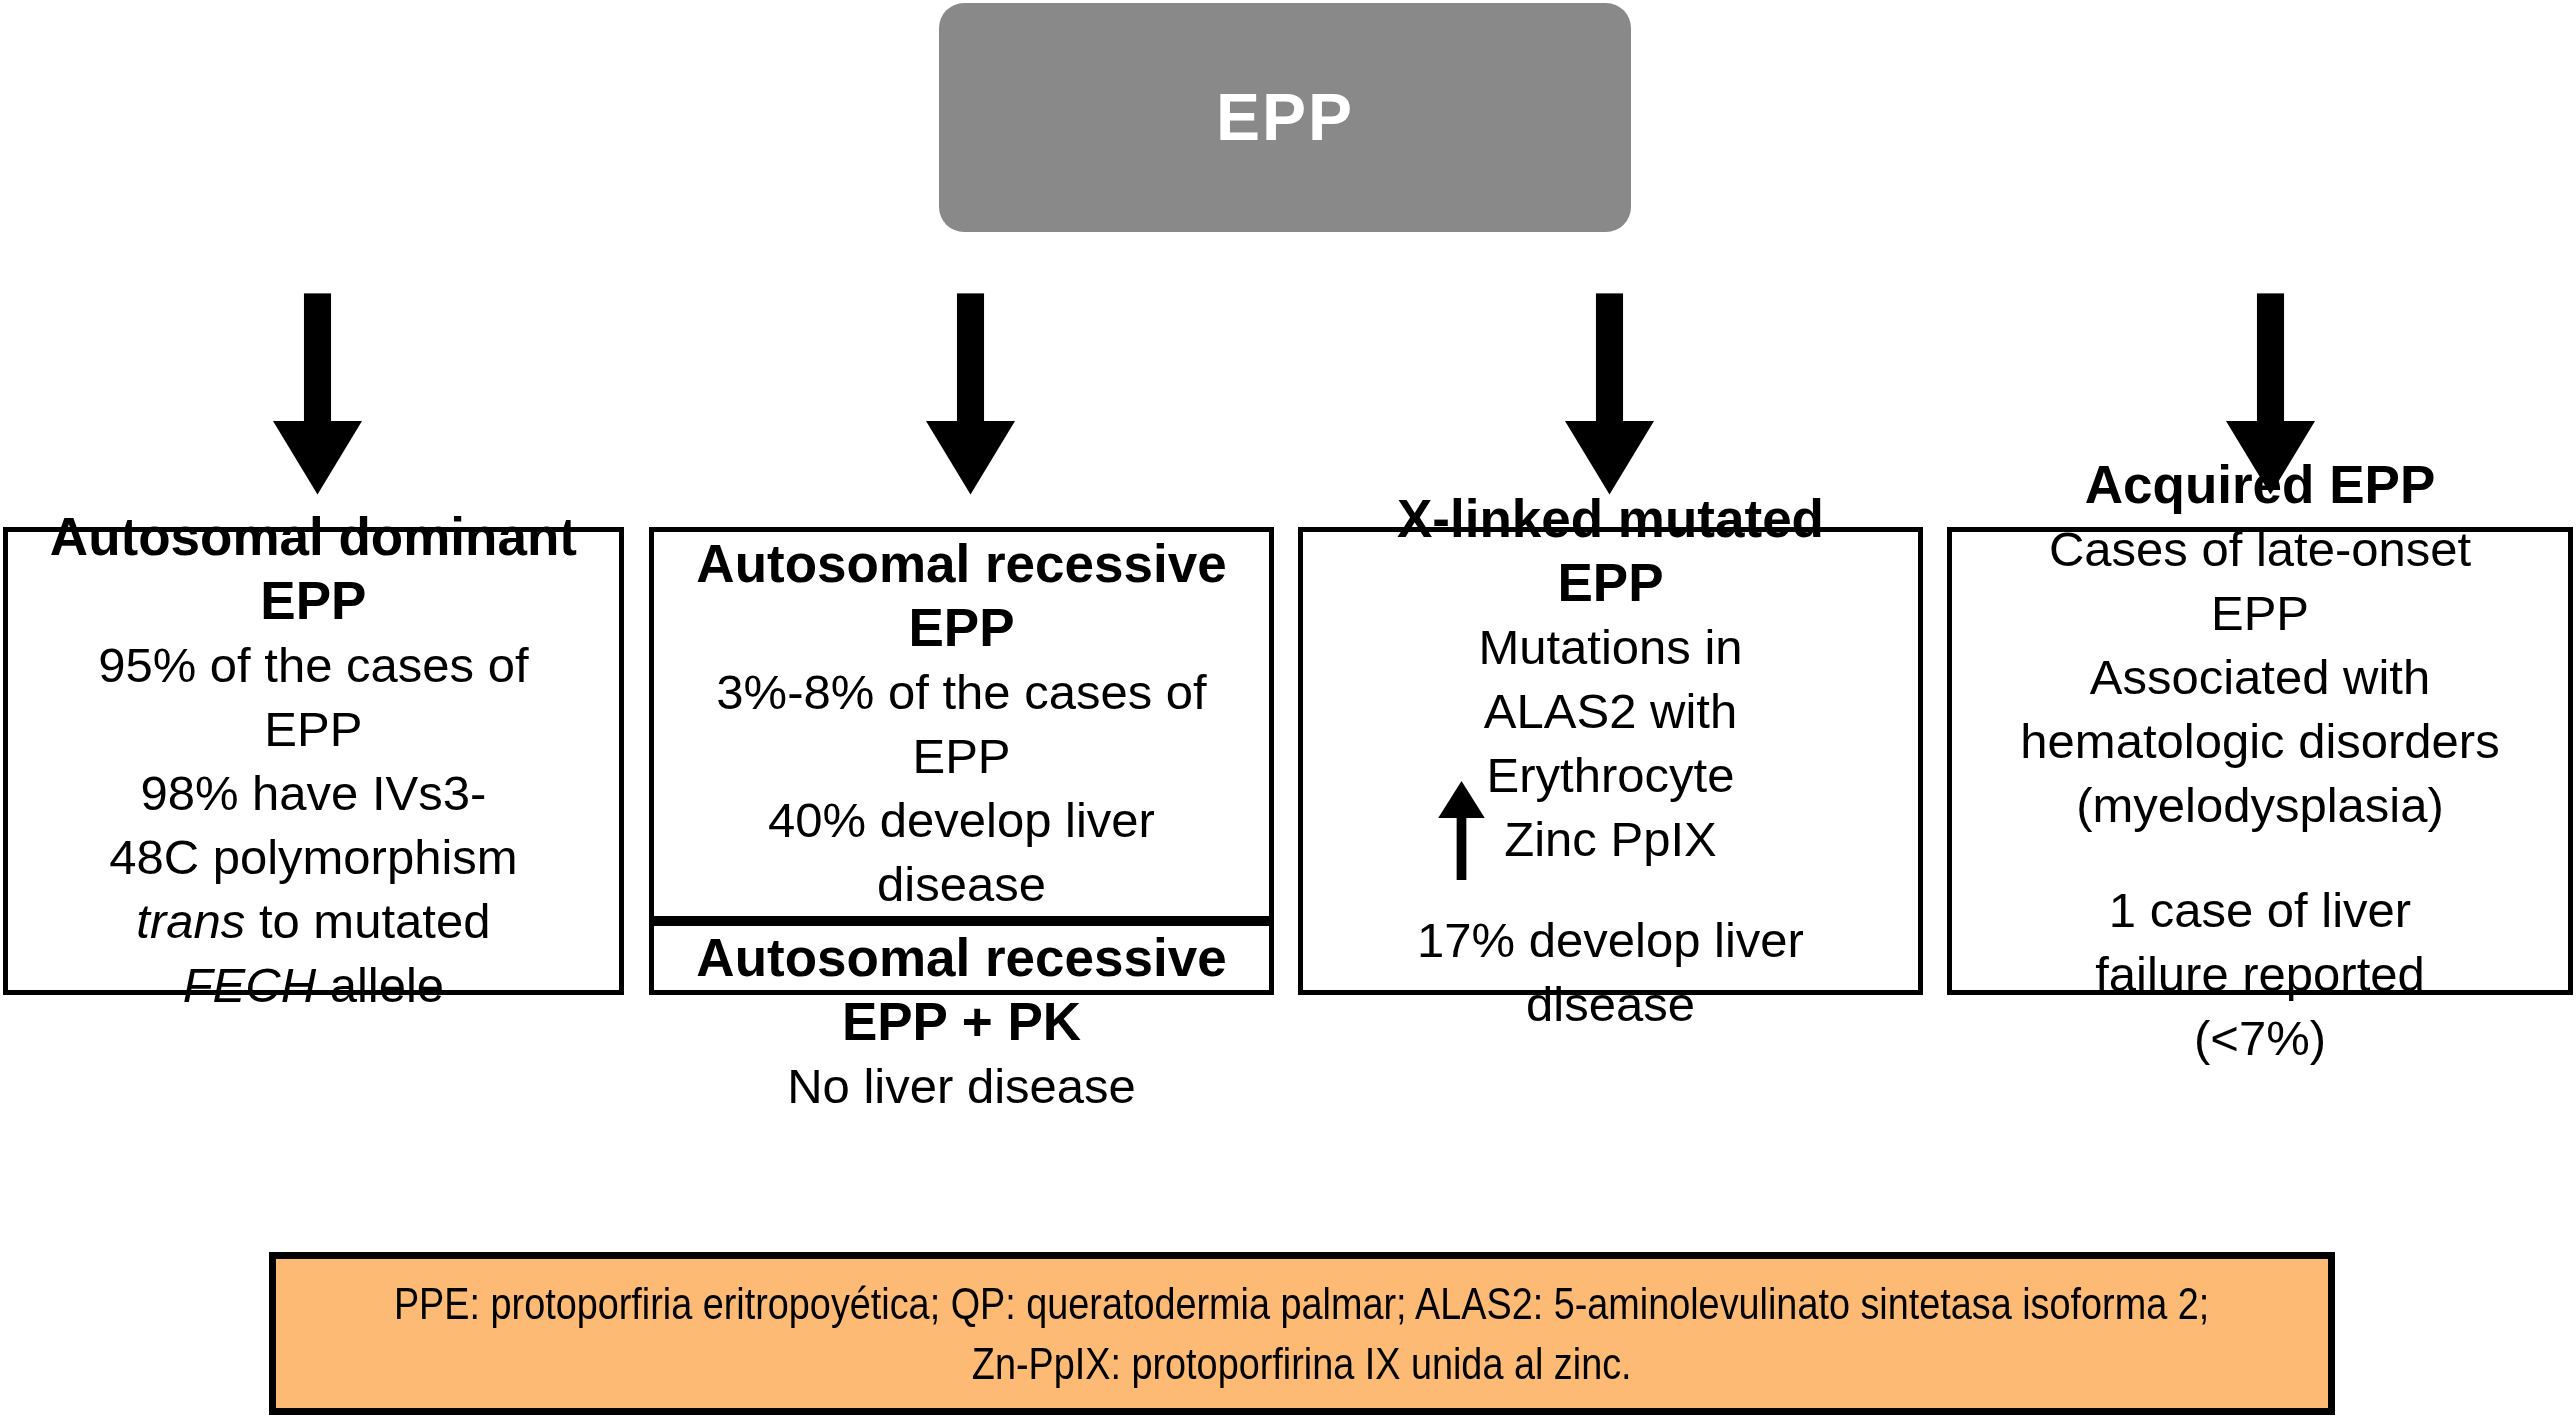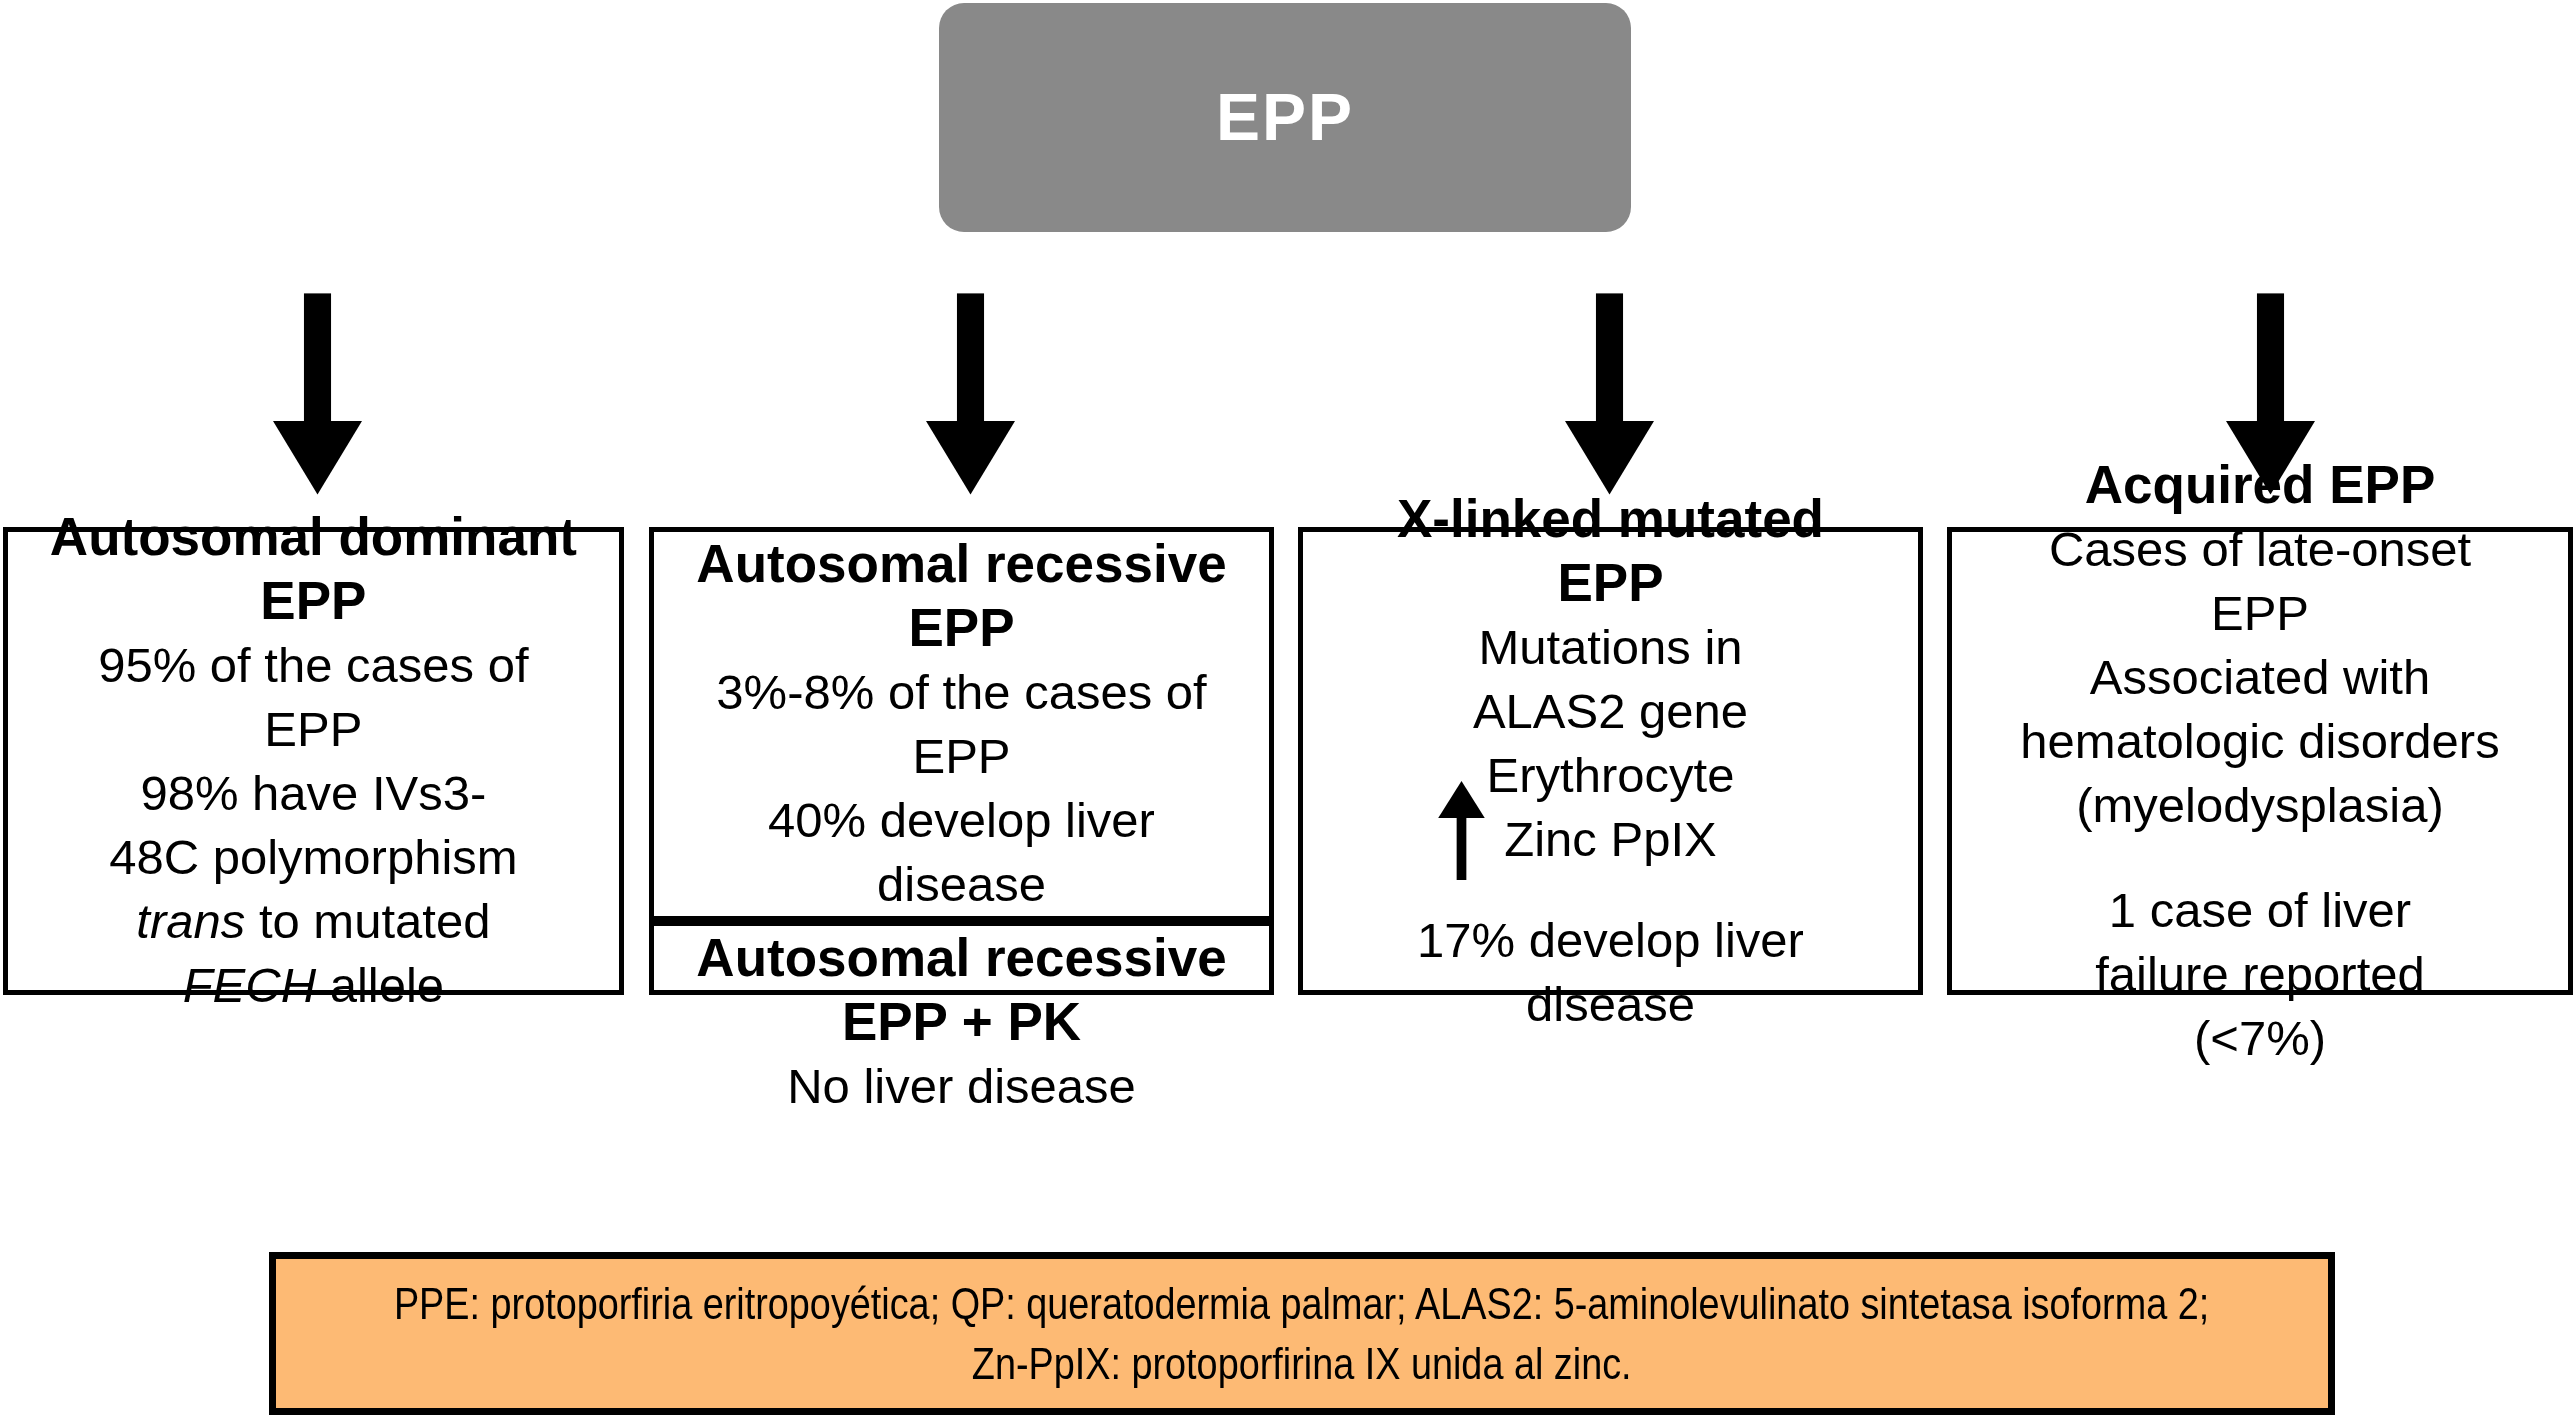--- a/index.html
+++ b/index.html
@@ -179,21 +179,21 @@
       <div class="box-title">Autosomal recessive
 EPP + PK</div>
       <p class="box-text">No liver disease</p>
     </div>
   </div>
 
   <div class="branch pad box-3">
     <div class="box-title">X-linked mutated
 EPP</div>
     <p class="box-text">Mutations in
-ALAS2 gene</p>
+ALAS2 with</p>
     <div class="box3-spacer"></div>
     <p class="box-text">Erythrocyte
 Zinc PpIX</p>
     <p class="box-text gap-md">17% develop liver
 disease</p>
     <div class="up-arrow">
       <svg viewBox="0 0 48 102" xmlns="http://www.w3.org/2000/svg">
         <polygon points="0,38 24,0 48,38" fill="#000000"></polygon>
         <rect x="19" y="32" width="10" height="70" fill="#000000"></rect>
       </svg>

